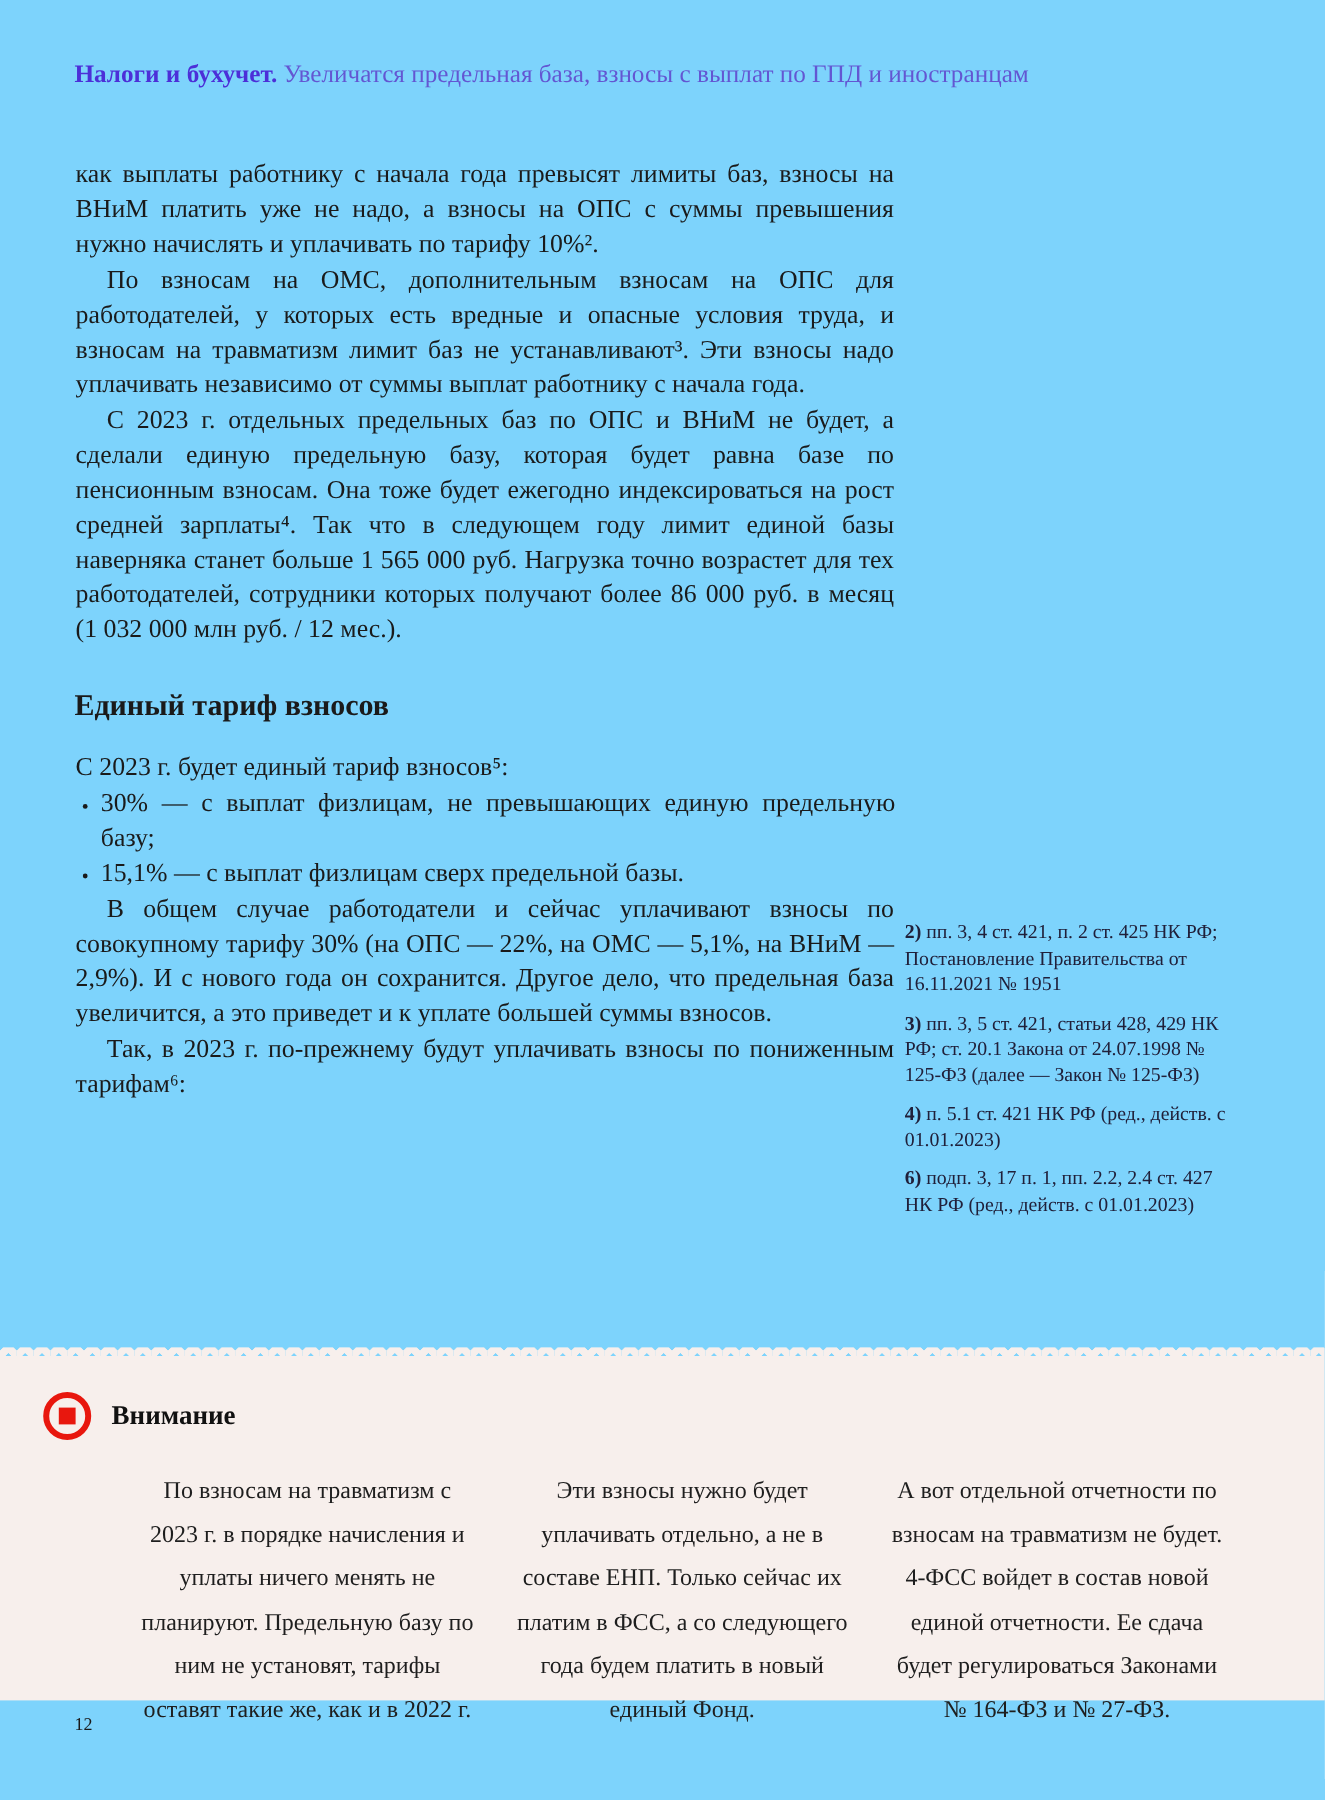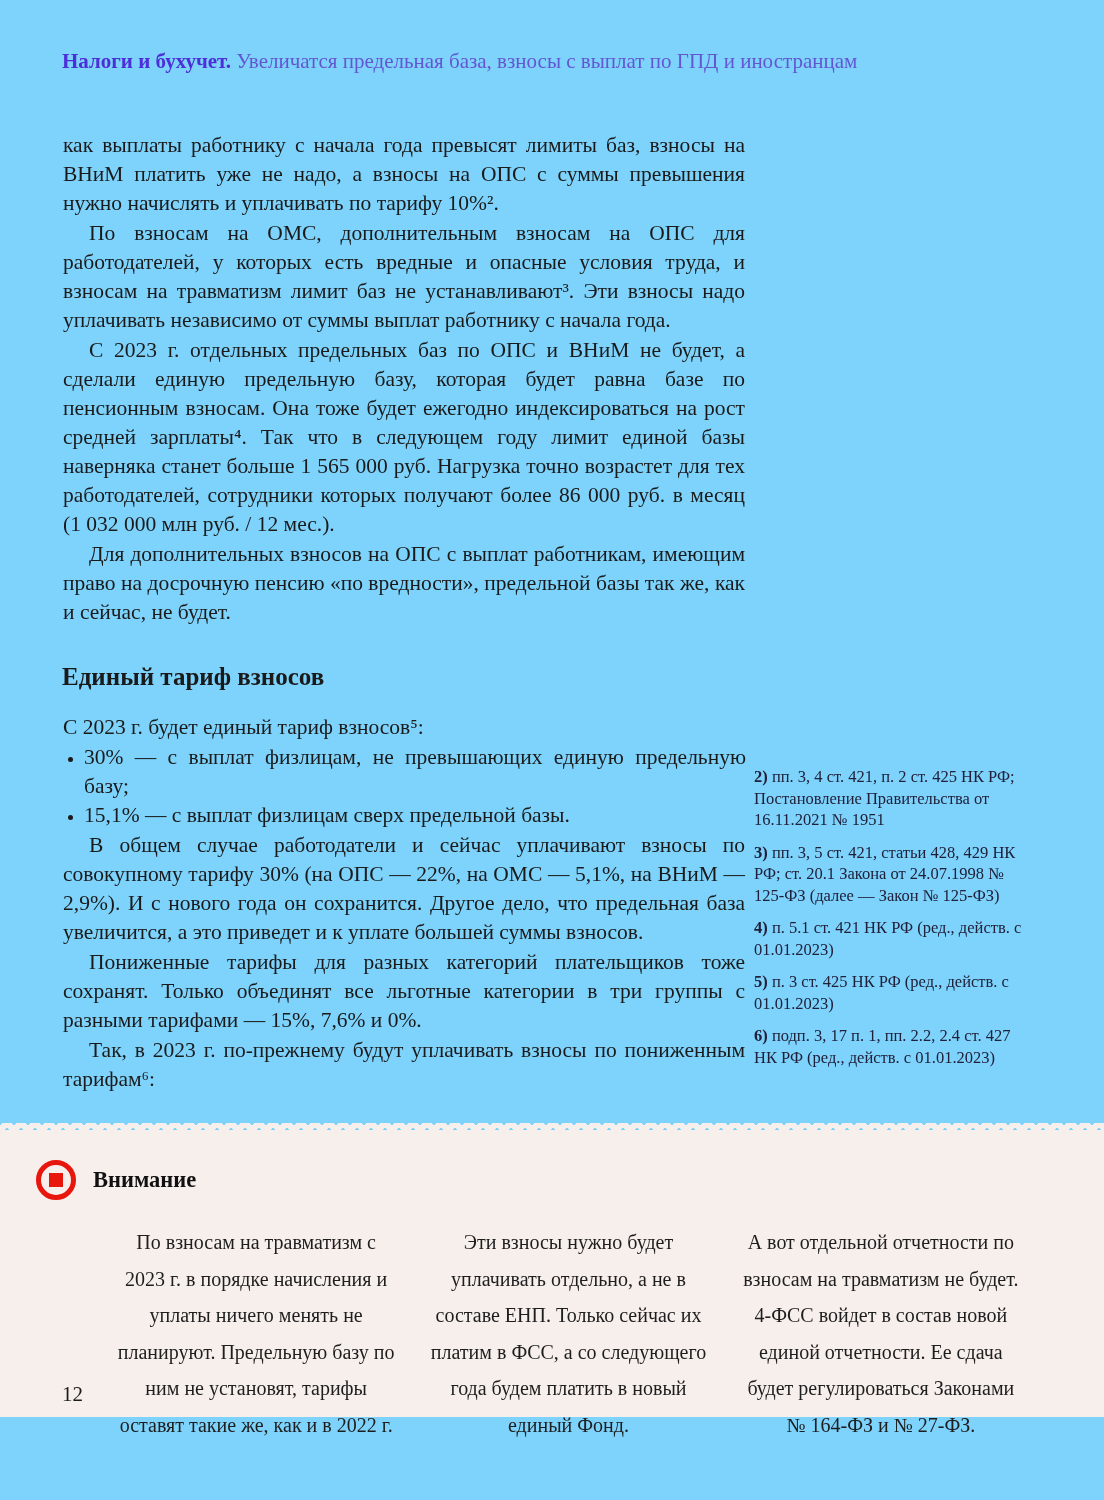--- a/index.html
+++ b/index.html
@@ -86,59 +86,56 @@
     display:flex; gap:30px;
     padding:24px 82px 0 115px;
   }
   .attn-col {
     flex:1 1 0;
     font-size:20px; line-height:36.5px;
     color:#1e1e1e; text-align:center;
   }
 
   .page-number {
-    position:absolute; left:62px; top:1382px;
-    font-size:21px; color:#1a1a1a;
+    position:absolute; left:62px; top:1430px;
+    font-size:15px; color:#1a1a1a;
   }
 </style>
 </head>
 <body>
 
 <div class="page">
 
   <div class="running-head">
     <span class="section">Налоги и бухучет.</span>
     <span> </span>
     <span class="title">Увеличатся предельная база, взносы с выплат по ГПД и иностранцам</span>
   </div>
 
   <div class="main-col">
     <p>как выплаты работнику с начала года превысят лимиты баз, взносы на ВНиМ платить уже не надо, а взносы на ОПС с суммы превышения нужно начислять и уплачивать по тарифу 10%².</p>
     <p class="indent">По взносам на ОМС, дополнительным взносам на ОПС для работодателей, у которых есть вредные и опасные условия труда, и взносам на травматизм лимит баз не устанавливают³. Эти взносы надо уплачивать независимо от суммы выплат работнику с начала года.</p>
     <p class="indent">С 2023 г. отдельных предельных баз по ОПС и ВНиМ не будет, а сделали единую предельную базу, которая будет равна базе по пенсионным взносам. Она тоже будет ежегодно индексироваться на рост средней зарплаты⁴. Так что в следующем году лимит единой базы наверняка станет больше 1 565 000 руб. Нагрузка точно возрастет для тех работодателей, сотрудники которых получают более 86 000 руб. в месяц (1 032 000 млн руб. / 12 мес.).</p>
-    <p class="indent">Для дополнительных взносов на ОПС с выплат работникам, имеющим право на досрочную пенсию «по вредности», предельной базы так же, как и сейчас, не будет.</p>
 
     <p class="section-heading">Единый тариф взносов</p>
 
     <p>С 2023 г. будет единый тариф взносов⁵:</p>
     <ul class="bullet-list">
       <li>30% — с выплат физлицам, не превышающих единую предельную базу;</li>
       <li>15,1% — с выплат физлицам сверх предельной базы.</li>
     </ul>
 
     <p class="indent">В общем случае работодатели и сейчас уплачивают взносы по совокупному тарифу 30% (на ОПС — 22%, на ОМС — 5,1%, на ВНиМ — 2,9%). И с нового года он сохранится. Другое дело, что предельная база увеличится, а это приведет и к уплате большей суммы взносов.</p>
-    <p class="indent">Пониженные тарифы для разных категорий плательщиков тоже сохранят. Только объединят все льготные категории в три группы с разными тарифами — 15%, 7,6% и 0%.</p>
     <p class="indent">Так, в 2023 г. по-прежнему будут уплачивать взносы по пониженным тарифам⁶:</p>
   </div>
 
   <div class="footnotes">
     <p class="footnote"><span class="fn-num">2)</span><span> пп. 3, 4 ст. 421, п. 2 ст. 425 НК РФ; Постановление Правительства от 16.11.2021 № 1951</span></p>
     <p class="footnote"><span class="fn-num">3)</span><span> пп. 3, 5 ст. 421, статьи 428, 429 НК РФ; ст. 20.1 Закона от 24.07.1998 № 125-ФЗ (далее — Закон № 125-ФЗ)</span></p>
     <p class="footnote"><span class="fn-num">4)</span><span> п. 5.1 ст. 421 НК РФ (ред., действ. с 01.01.2023)</span></p>
-    <p class="footnote"><span class="fn-num">5)</span><span> п. 3 ст. 425 НК РФ (ред., действ. с 01.01.2023)</span></p>
     <p class="footnote"><span class="fn-num">6)</span><span> подп. 3, 17 п. 1, пп. 2.2, 2.4 ст. 427 НК РФ (ред., действ. с 01.01.2023)</span></p>
   </div>
 
   <div class="attention">
     <div class="attn-head">
       <div class="attn-icon">
         <div class="sq"></div>
       </div>
       <div class="attn-title">Внимание</div>
     </div>

